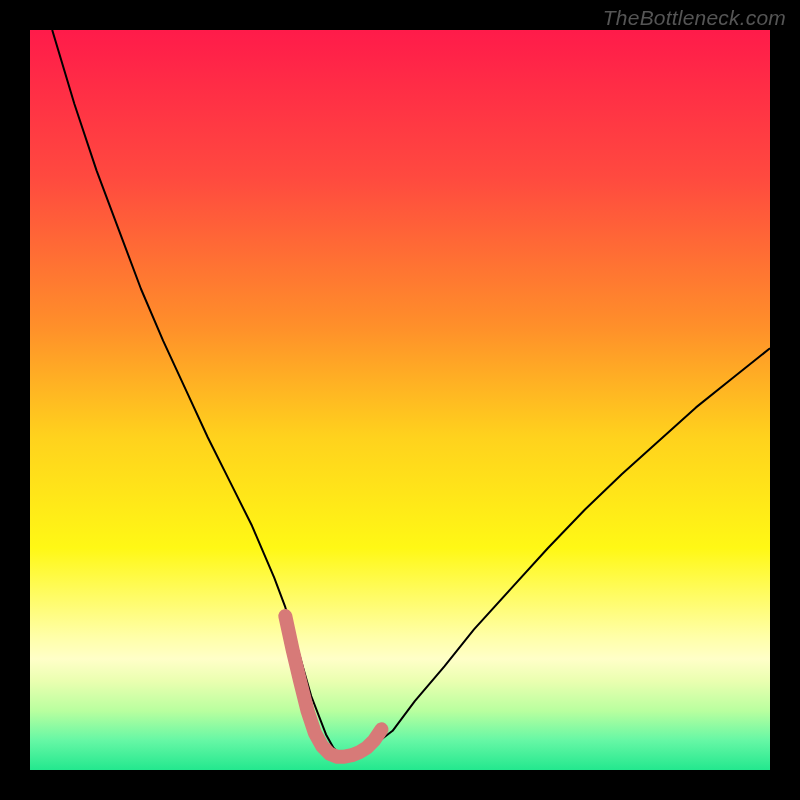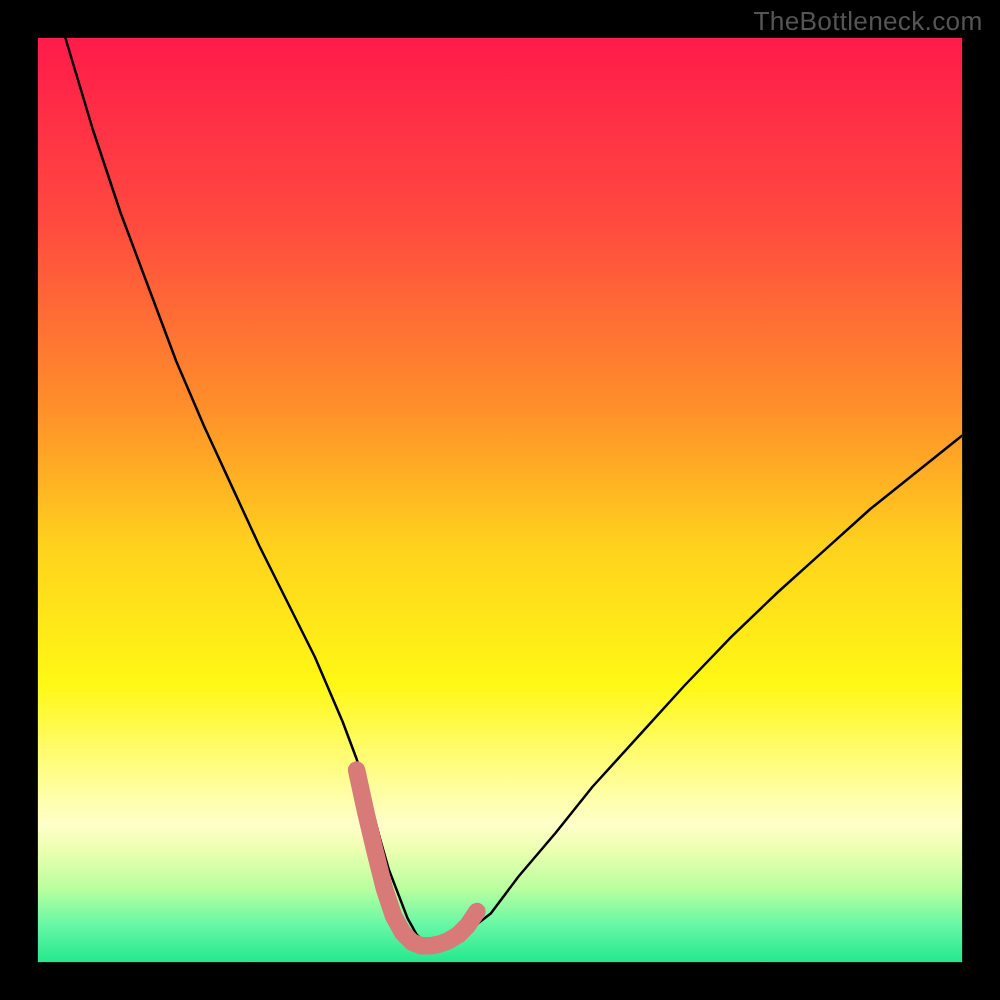--- a/index.html
+++ b/index.html
@@ -29,20 +29,21 @@
   }
   .watermark {
     position: absolute;
     top: 6px;
     right: 14px;
     color: #555;
     font-size: 21px;
     font-weight: 400;
     letter-spacing: 0.2px;
     user-select: none;
+    font-style: italic;
   }
   svg {
     display: block;
     width: 740px;
     height: 740px;
   }
 </style>
 </head>
 <body>
 

